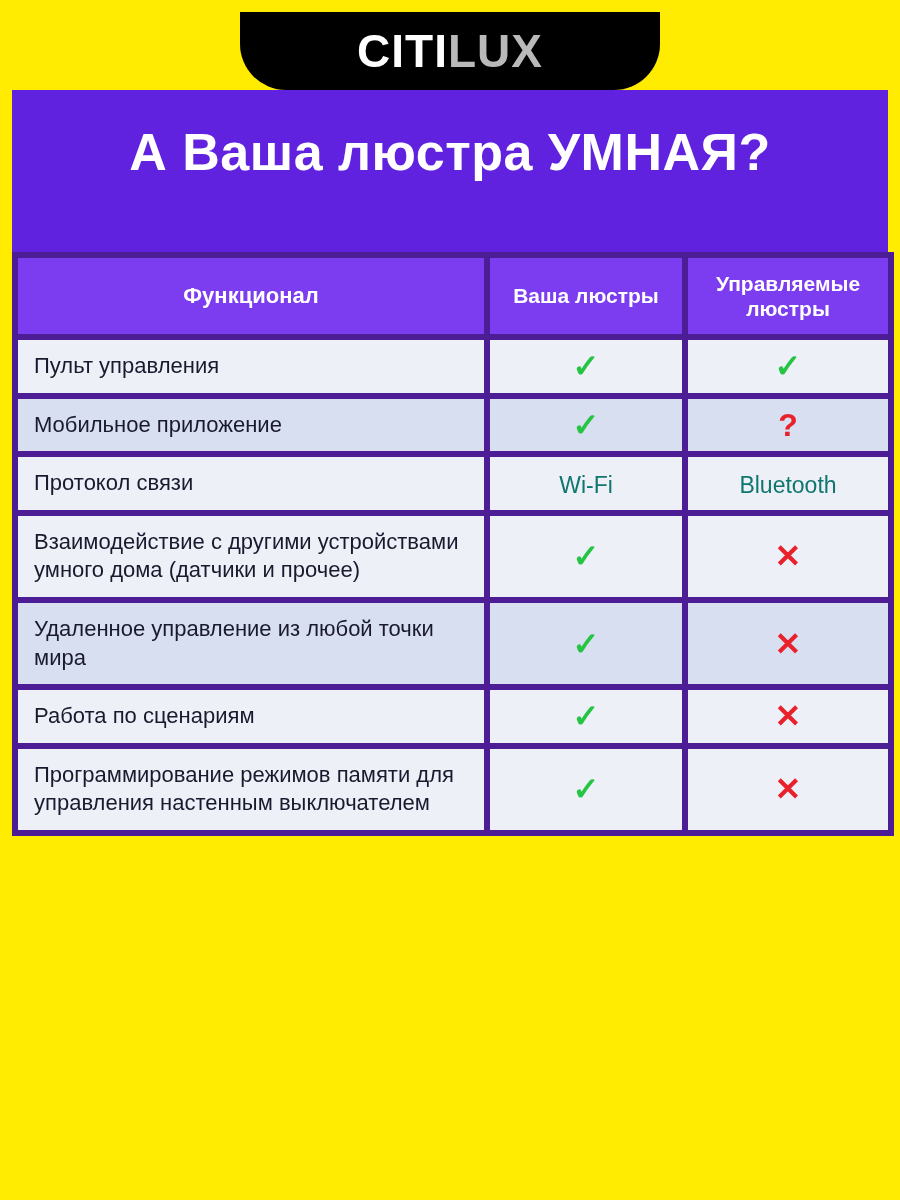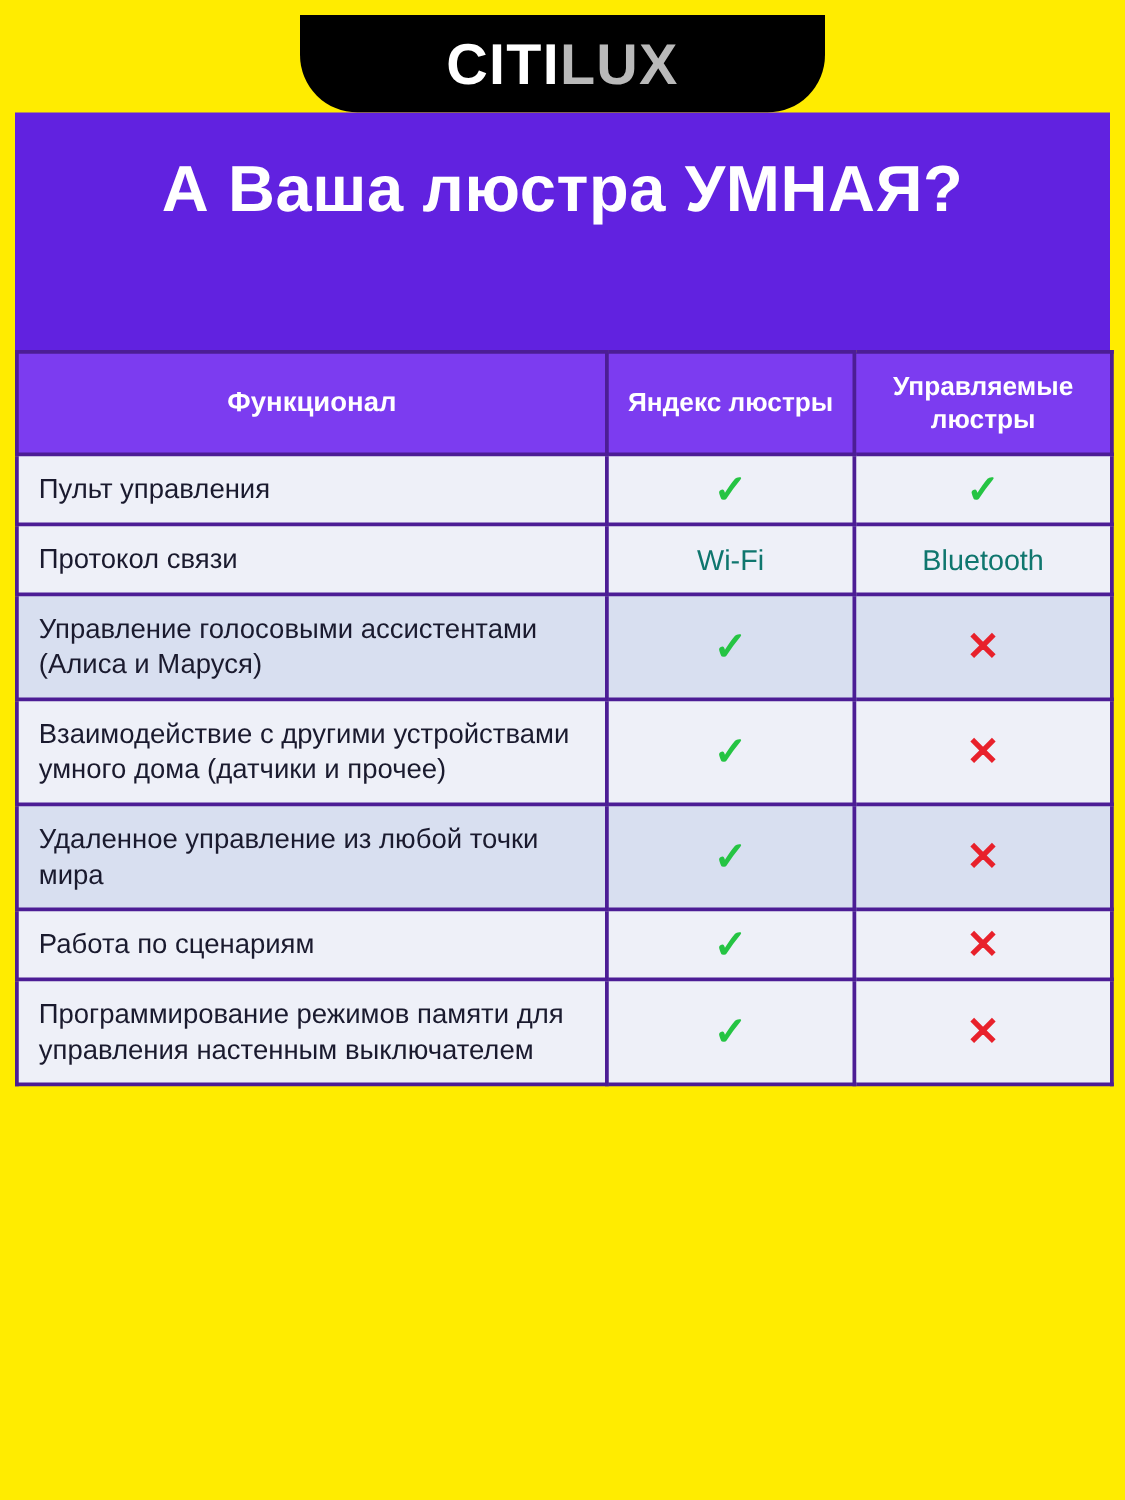--- a/index.html
+++ b/index.html
@@ -13,21 +13,21 @@
     position: relative;
     width: 900px; height: 1200px;
     background: #ffec00;
     padding: 12px 12px 0 12px;
   }
   
   .header {
     position: relative;
     background: #6122e0;
     width: 876px;
-    height: 268px;
+    height: 240px;
   }
   .brand-bar {
     position: absolute;
     top: 0; left: 0; right: 0;
     height: 78px;
     background: #ffec00;
     overflow: hidden;
   }
   .brand-notch {
     position: absolute;
@@ -67,21 +67,21 @@
   .table {
     width: 876px;
     border-collapse: collapse;
     table-layout: fixed;
   }
   .table col.c1 { width: 472px; }
   .table col.c2 { width: 198px; }
   .table col.c3 { width: 206px; }
 
   .table th, .table td {
-    border: 3px solid #4c1d95;
+    border: 6px solid #4c1d95;
     vertical-align: middle;
   }
   thead th {
     background: #7c3cf0;
     color: #ffffff;
     font-size: 21px;
     font-weight: bold;
     height: 82px;
     padding: 6px 10px;
     line-height: 1.2;
@@ -126,39 +126,39 @@
 
   <table class="table">
     <colgroup>
       <col class="c1">
         <col class="c2">
         <col class="c3">
     </colgroup>
     <thead>
       <tr>
         <th class="head-feature">Функционал</th>
-        <th>Яндекс люстры</th>
+        <th>Ваша люстры</th>
         <th>Управляемые люстры</th>
       </tr>
     </thead>
     <tbody id="tbody">
         <tr class="odd">
           <td>Пульт управления</td>
           <td class="mark"><span class="yes">✓</span></td>
           <td class="mark"><span class="yes">✓</span></td>
         </tr>
+        <tr class="even">
+          <td>Мобильное приложение</td>
+          <td class="mark"><span class="yes">✓</span></td>
+          <td class="mark"><span class="q">?</span></td>
+        </tr>
         <tr class="odd">
           <td>Протокол связи</td>
           <td class="mark"><span class="txt">Wi-Fi</span></td>
           <td class="mark"><span class="txt">Bluetooth</span></td>
-        </tr>
-        <tr class="even">
-          <td>Управление голосовыми ассистентами (Алиса и Маруся)</td>
-          <td class="mark"><span class="yes">✓</span></td>
-          <td class="mark"><span class="no">✕</span></td>
         </tr>
         <tr class="odd">
           <td>Взаимодействие с другими устройствами умного дома (датчики и прочее)</td>
           <td class="mark"><span class="yes">✓</span></td>
           <td class="mark"><span class="no">✕</span></td>
         </tr>
         <tr class="even">
           <td>Удаленное управление из любой точки мира</td>
           <td class="mark"><span class="yes">✓</span></td>
           <td class="mark"><span class="no">✕</span></td>

